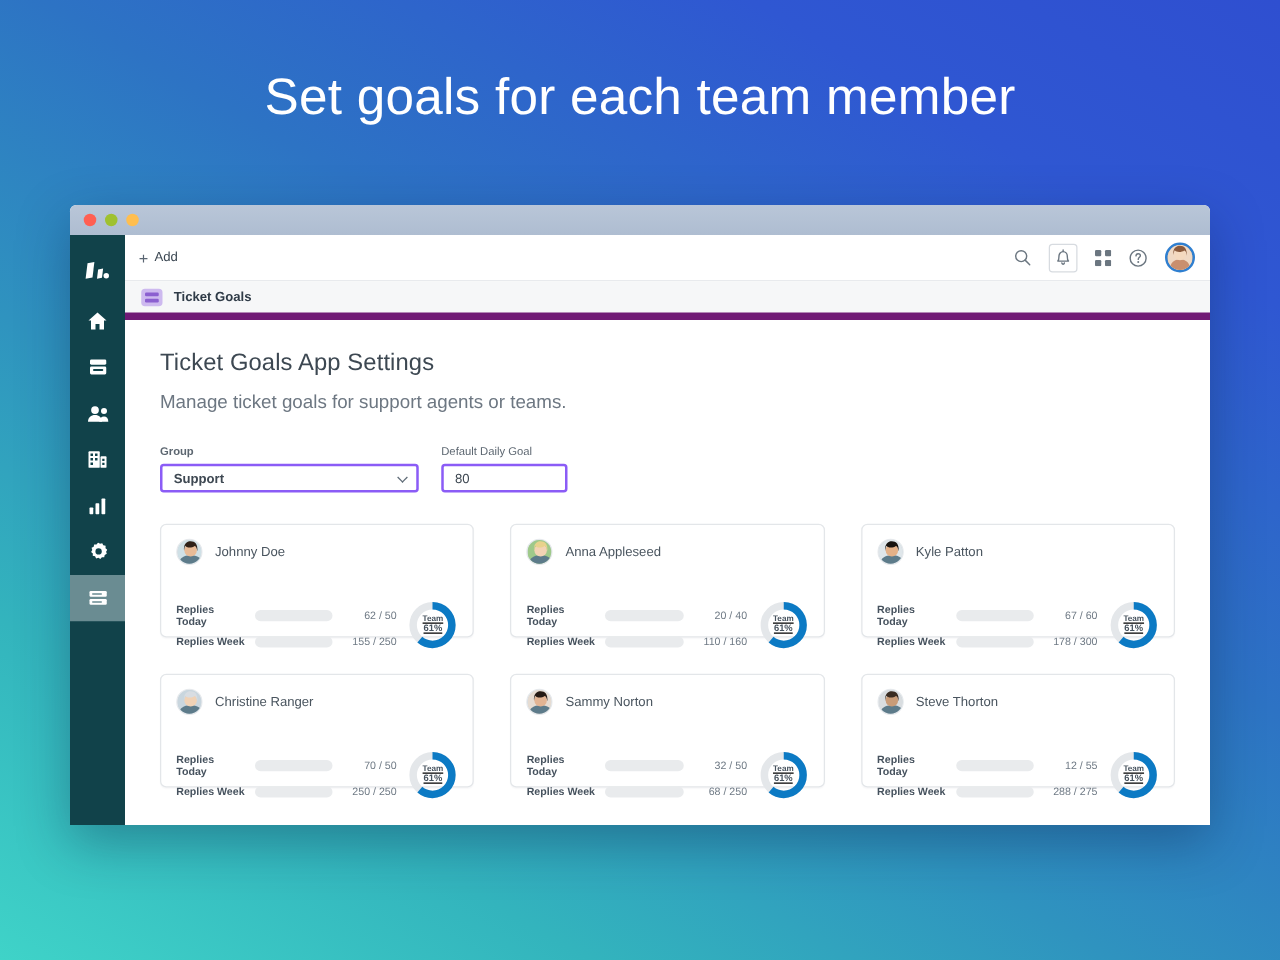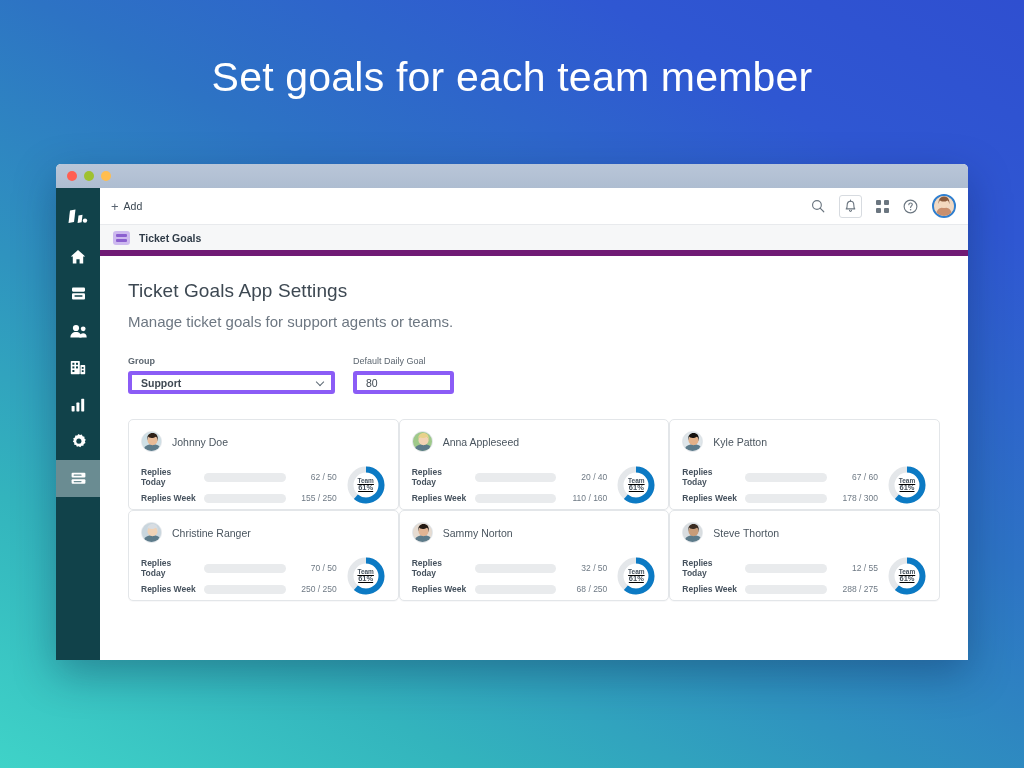--- a/index.html
+++ b/index.html
@@ -133,60 +133,60 @@
   .page-title {
     font-size: 19px; color: #3d4852; font-weight: 400;
     letter-spacing: .1px; margin-bottom: 11px;
   }
   .sub1 { font-size: 15px; color: #6d7782; margin-bottom: 5px; }
   .sub2 { font-size: 9.5px; color: #46525e; font-weight: 700; }
 
   .form-row { display: flex; gap: 18px; margin-top: 26px; }
   .field-label { font-size: 9px; color: #5c6670; margin-bottom: 5px; }
   .control {
-    height: 23px; border: 4px solid #8b5cf6; border-radius: 3px;
+    height: 23px; border: 2px solid #8b5cf6; border-radius: 3px;
     background: #fff; font-size: 10.5px; color: #3e4852;
     display: flex; align-items: center; padding: 0 9px;
     position: relative;
   }
   .f-group { width: 207px; font-weight: bold; }
   .f-daily, .f-weekly { width: 101px; }
   .caret {
     position: absolute; right: 8px; top: 50%;
     width: 6px; height: 6px; margin-top: -4px;
     border-right: 1.4px solid #5e6a76; border-bottom: 1.4px solid #5e6a76;
     transform: rotate(45deg);
   }
 
   
   .cards {
     margin-top: 25px;
     display: grid;
     grid-template-columns: repeat(3, 1fr);
-    gap: 0;
+    gap: 29px;
   }
   .card {
     border: 1px solid #e3e6e9;
     border-radius: 5px;
     background: #fff;
     height: 91px;
     padding: 11px 12px 0 12px;
     box-shadow: 0 1px 1px rgba(16,35,58,.03);
   }
   .card-head { display: flex; align-items: center; gap: 10px; }
   .avatar {
     width: 21px; height: 21px; border-radius: 50%;
     border: 1px solid #e6e9ec;
     overflow: hidden; flex: 0 0 21px;
     background: #cbd5dc;
   }
   .avatar svg { display: block; }
   .card-name { font-size: 10.5px; color: #4a555f; }
 
-  .card-body { display: flex; align-items: center; margin-top: 13px; gap: 9px; justify-content: flex-end; }
+  .card-body { display: flex; align-items: center; margin-top: 28px; gap: 9px; justify-content: flex-end; }
   .bars { flex: 1; }
   .bar-row { display: flex; align-items: center; gap: 7px; margin-bottom: 6px; }
   .bar-row:last-child { margin-bottom: 0; }
   .bar-label { font-size: 8.5px; color: #46525e; font-weight: 700; width: 56px; flex: 0 0 56px; }
   .track {
     flex: 1; height: 9px; border-radius: 5px;
     background: #e9ebed; overflow: hidden;
   }
   .fill { height: 100%; border-radius: 5px; }
   .bar-val { font-size: 8.5px; color: #6f7a85; width: 44px; flex: 0 0 44px; text-align: right; }

